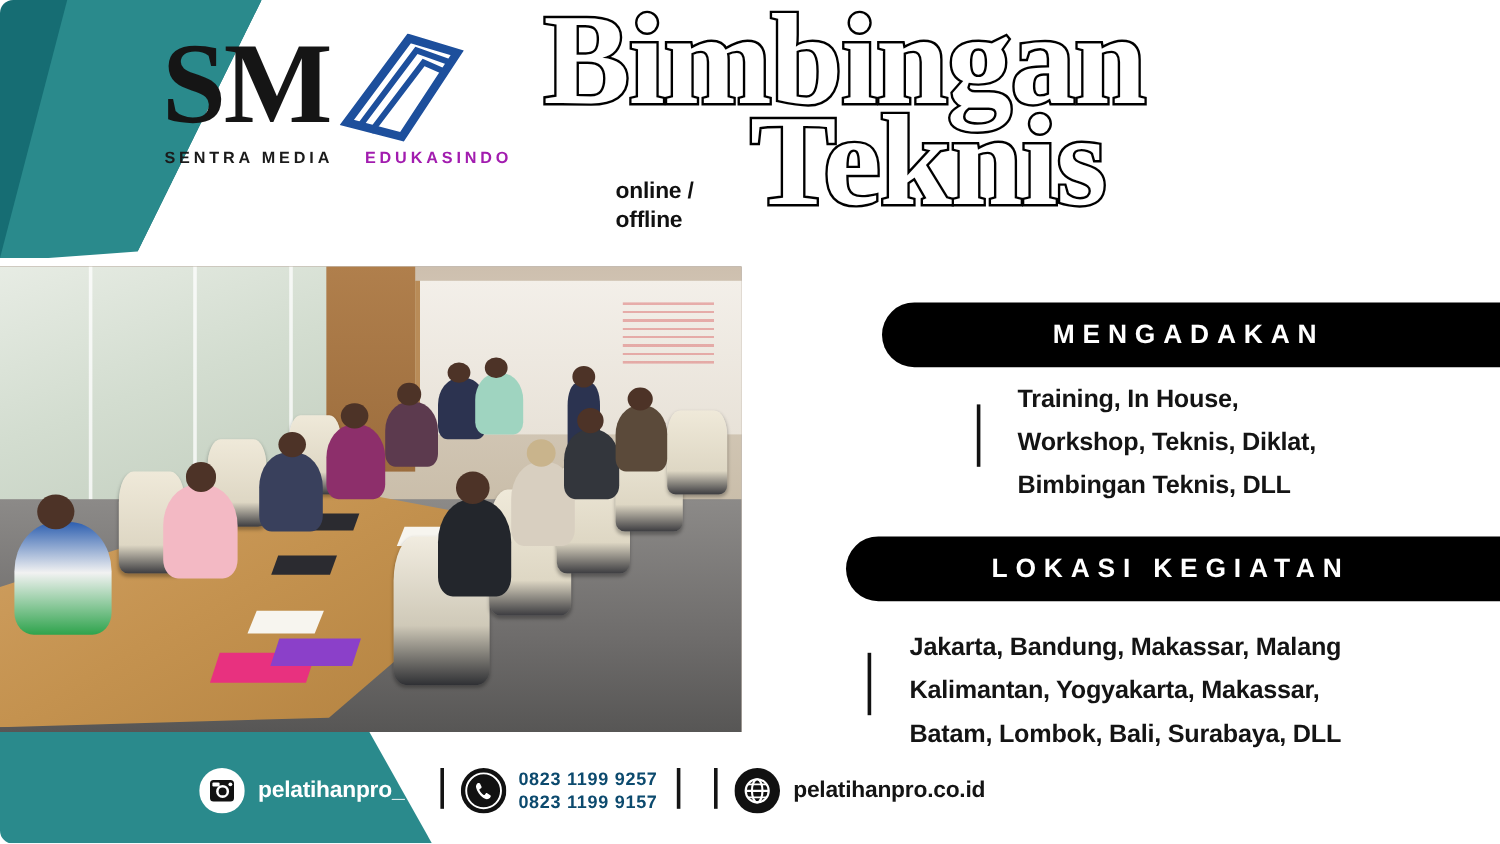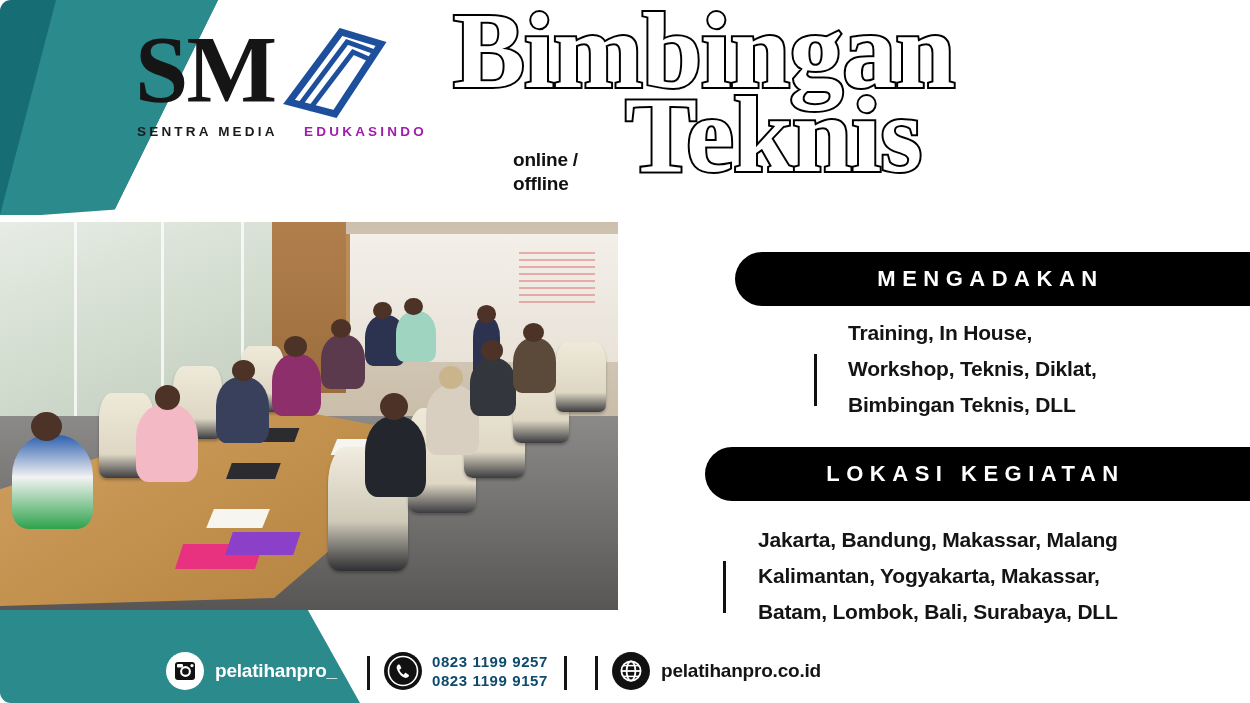--- a/index.html
+++ b/index.html
@@ -241,21 +241,21 @@
     color: #ffffff;
     white-space: nowrap;
     padding-right: 4px;
   }
   .pill-mengadakan { left: 735px; top: 252px; width: 515px; }
   .pill-lokasi     { left: 705px; top: 447px; width: 545px; }
 
   .bodyblock {
     position: absolute;
     display: flex;
-    align-items: center;
+    align-items: flex-start;
   }
   .divider-bar {
     width: 3px;
     background: #111111;
     flex: 0 0 3px;
   }
   .bodytext {
     font-size: 21px;
     font-weight: bold;
     color: #141414;
@@ -270,21 +270,21 @@
   .block-lokasi { left: 723px; top: 522px; }
   .block-lokasi .divider-bar { height: 52px; margin-top: 22px; }
   .block-lokasi .bodytext { margin-left: 32px; }
 
   
   .footer {
     position: absolute;
     left: 0; top: 640px;
     width: 1064px; height: 50px;
     display: flex;
-    align-items: flex-end;
+    align-items: flex-start;
   }
   .f-item {
     display: flex;
     align-items: center;
   }
   .f-sep {
     width: 3px;
     height: 34px;
     background: #141414;
     margin: 0 14px;

